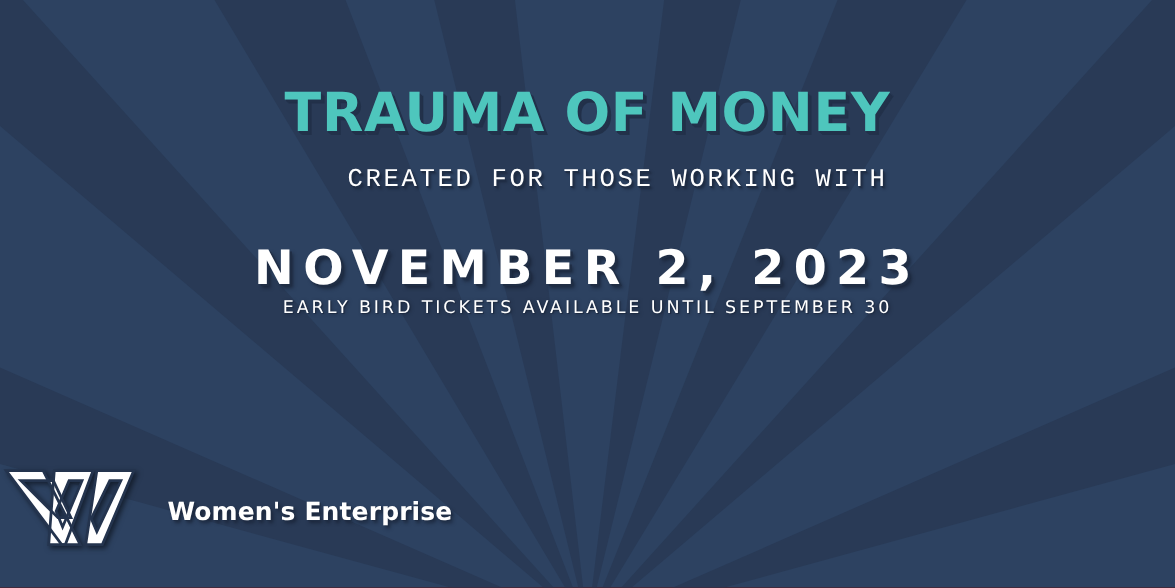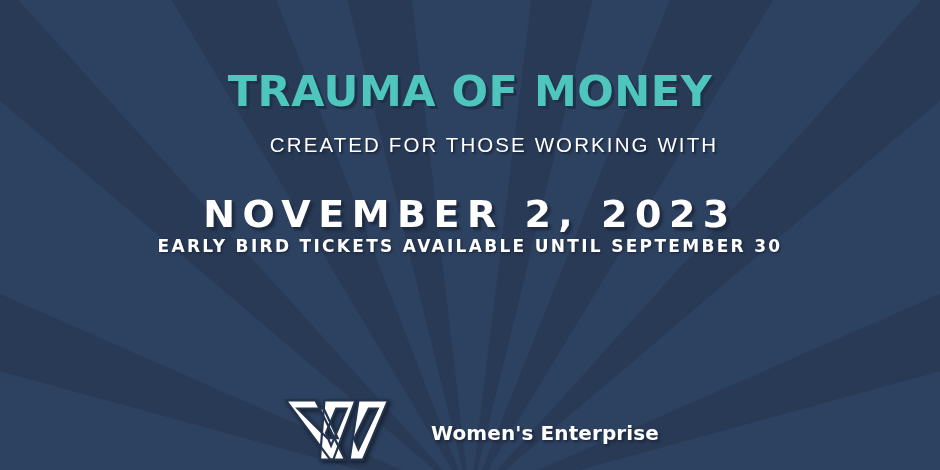--- a/index.html
+++ b/index.html
@@ -56,21 +56,21 @@
   }
 
   .subtitle-block {
     margin-top: 16px;
     text-align: center;
     width: 100%;
   }
   .subtitle-line {
     display: block;
     color: #ffffff;
-    font-family: Liberation Sans, sans-serif;
+    font-family: Liberation Mono, monospace;
     font-weight: normal;
     font-size: 20.5px;
     letter-spacing: 2.1px;
     line-height: 25px;
     text-transform: uppercase;
     text-shadow: 1px 1px 0 #1f2d44, 2px 2px 2px rgba(16,24,38,.55);
     padding-left: 48px;
   }
 
   .date-block {
@@ -87,38 +87,38 @@
     letter-spacing: 7.5px;
     line-height: 44px;
     text-transform: uppercase;
     text-shadow: 2px 2px 0 #1f2d44, 3px 3px 3px rgba(16,24,38,.6);
   }
   .earlybird-line {
     display: block;
     margin-top: 2px;
     color: #ffffff;
     font-family: "DejaVu Sans", sans-serif;
-    font-weight: bold;
-    font-size: 17px;
+    font-weight: normal;
+    font-size: 14px;
     letter-spacing: 2.3px;
     line-height: 16px;
     text-transform: uppercase;
     text-shadow: 1px 1px 0 #1f2d44, 1px 1px 3px rgba(16,24,38,.6);
   }
 
   
   .logo-lockup {
     position: absolute;
     left: 0;
     right: 0;
-    bottom: 0;
+    bottom: 24px;
     display: flex;
     align-items: center;
-    justify-content: center;
-    gap: 38px;
+    justify-content: flex-start;
+    gap: 22px;
   }
   .logo-mark {
     width: 112px;
     height: 74px;
     flex: none;
     display: block;
     filter: drop-shadow(2px 2px 2px rgba(14,21,34,.75));
   }
   .logo-words {
     display: flex;

